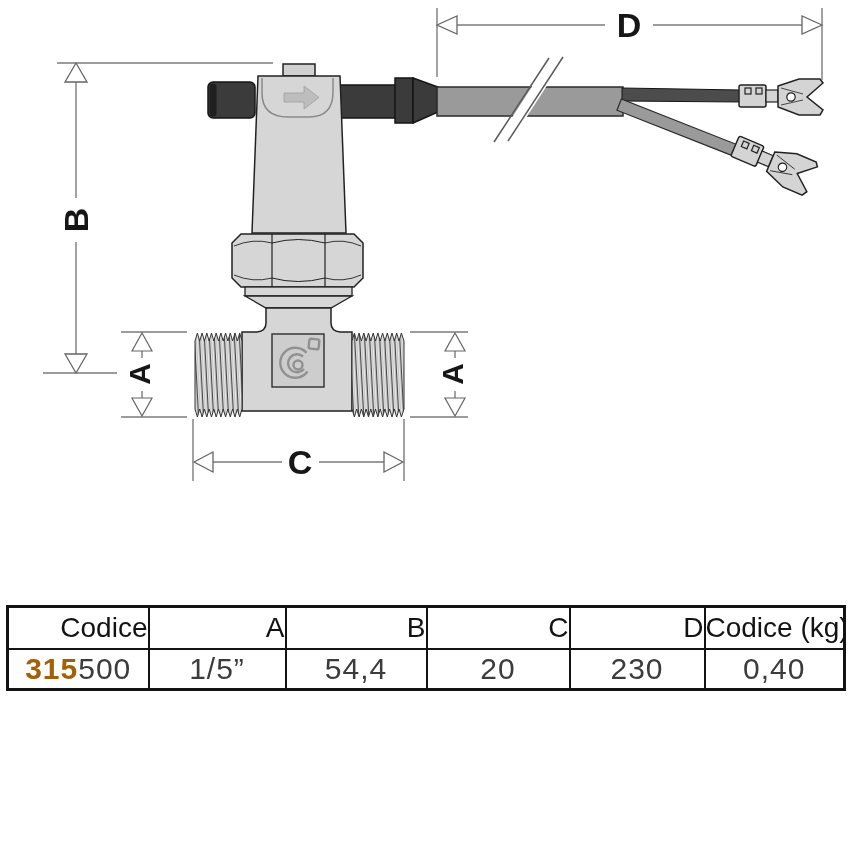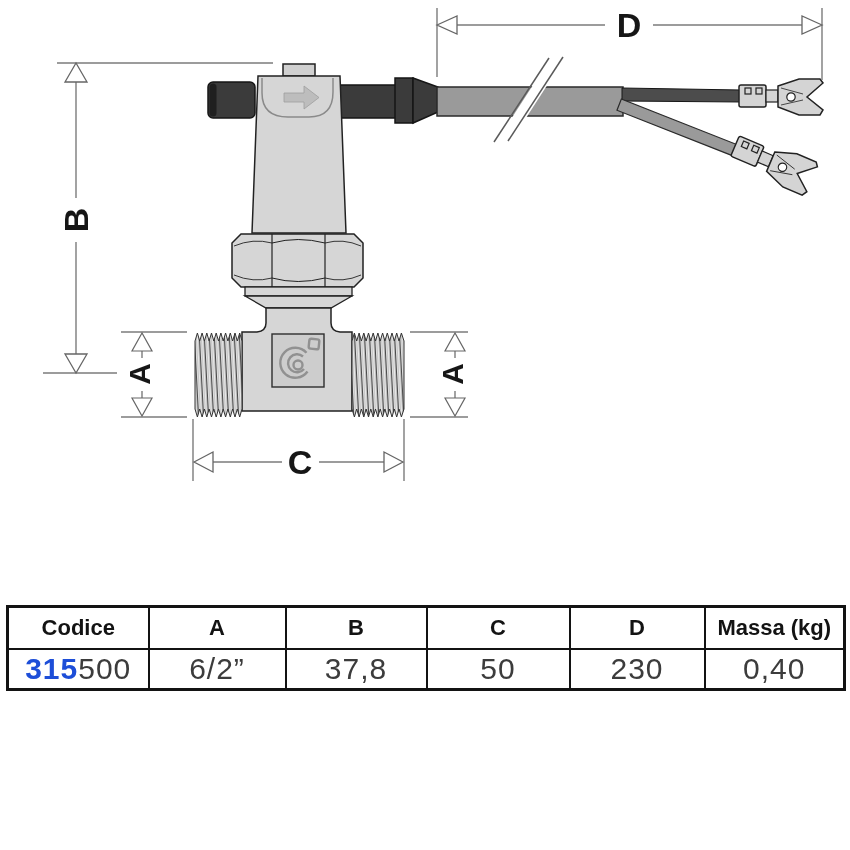--- a/index.html
+++ b/index.html
@@ -4,26 +4,26 @@
 <style>
   html,body{margin:0;padding:0;background:#ffffff;}
   .canvas{position:relative;width:850px;height:850px;background:#ffffff;overflow:hidden;
           font-family:"Liberation Sans",sans-serif;}
   .diagram-svg{position:absolute;left:0;top:0;}
   .dim-label{font-family:"Liberation Sans",sans-serif;font-weight:bold;fill:#161616;}
   .spec-table{position:absolute;left:6px;top:605px;width:837px;border-collapse:collapse;
               table-layout:fixed;}
   .spec-table th,.spec-table td{border:2px solid #131313;text-align:center;vertical-align:middle;
               padding:0;overflow:hidden;white-space:nowrap;}
-  .spec-table th{height:40px;font-size:22px;font-weight:bold;color:#131313;
-              font-family:"Liberation Sans",sans-serif;}
+  .spec-table th{height:40px;font-size:28px;font-weight:normal;color:#131313;
+              font-family:"Liberation Sans",sans-serif;text-align:right;}
   .spec-table td{height:38px;font-size:30px;font-weight:normal;color:#3c3c3c;
               font-family:"Liberation Sans",sans-serif;letter-spacing:1px;}
   .spec-table{border:3px solid #131313;}
-  .codice-bold{font-weight:bold;color:#1d4ed8;}
+  .codice-bold{font-weight:bold;color:#a16207;}
 </style>
 </head>
 <body>
 
 <div class="canvas">
 
   <svg class="diagram-svg" width="850" height="560" viewBox="0 0 850 560" xmlns="http://www.w3.org/2000/svg">
 
     <defs>
       <pattern id="thr" width="5" height="12" patternUnits="userSpaceOnUse" patternTransform="rotate(-3)">
@@ -185,28 +185,28 @@
         <col style="width:135px">
         <col style="width:140px">
     </colgroup>
     <thead>
       <tr>
         <th>Codice</th>
         <th>A</th>
         <th>B</th>
         <th>C</th>
         <th>D</th>
-        <th>Massa (kg)</th>
+        <th>Codice (kg)</th>
       </tr>
     </thead>
     <tbody>
       <tr>
         <td><span class="codice-bold">315</span><span>500</span></td>
-        <td>6/2”</td>
-        <td>37,8</td>
-        <td>50</td>
+        <td>1/5”</td>
+        <td>54,4</td>
+        <td>20</td>
         <td>230</td>
         <td>0,40</td>
       </tr>
     </tbody>
   </table>
 
 </div>
 
 </body></html>

